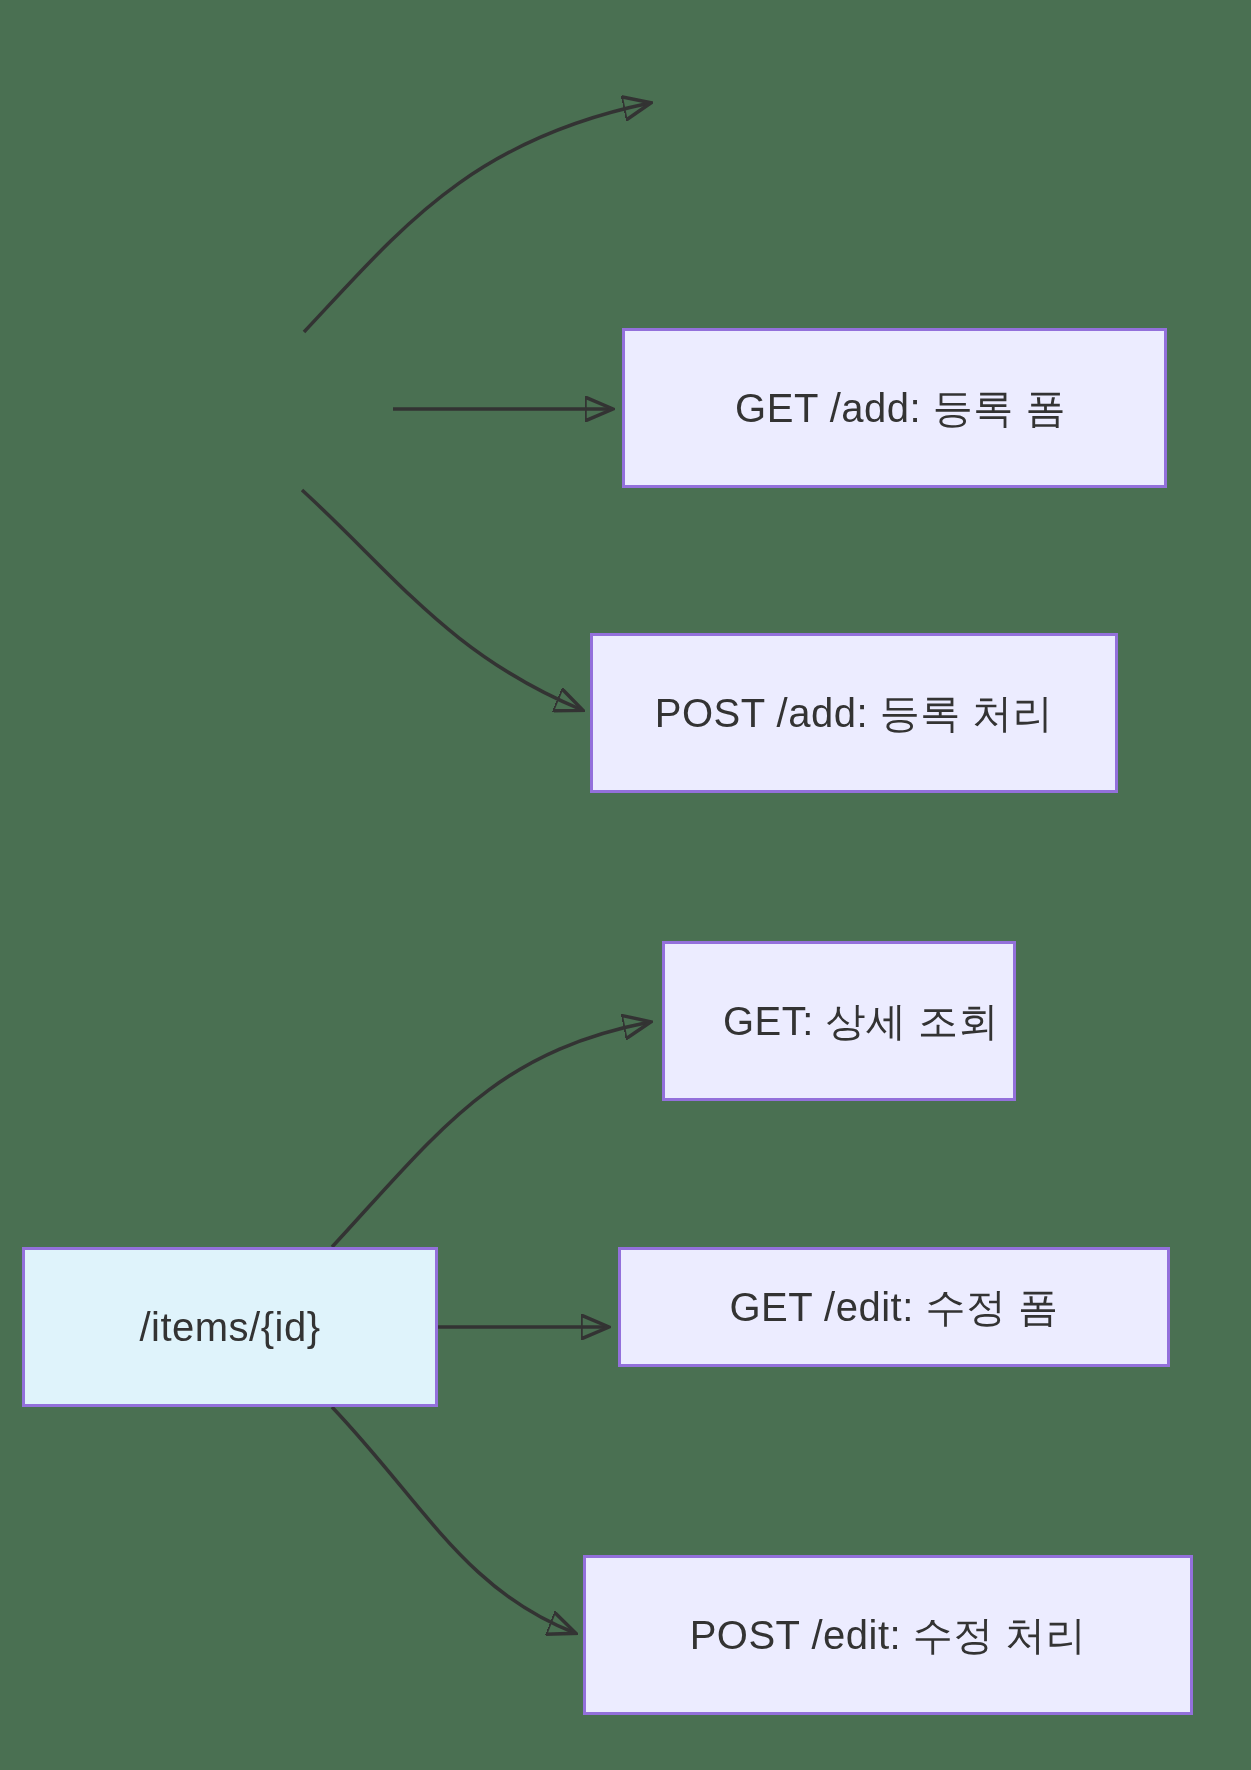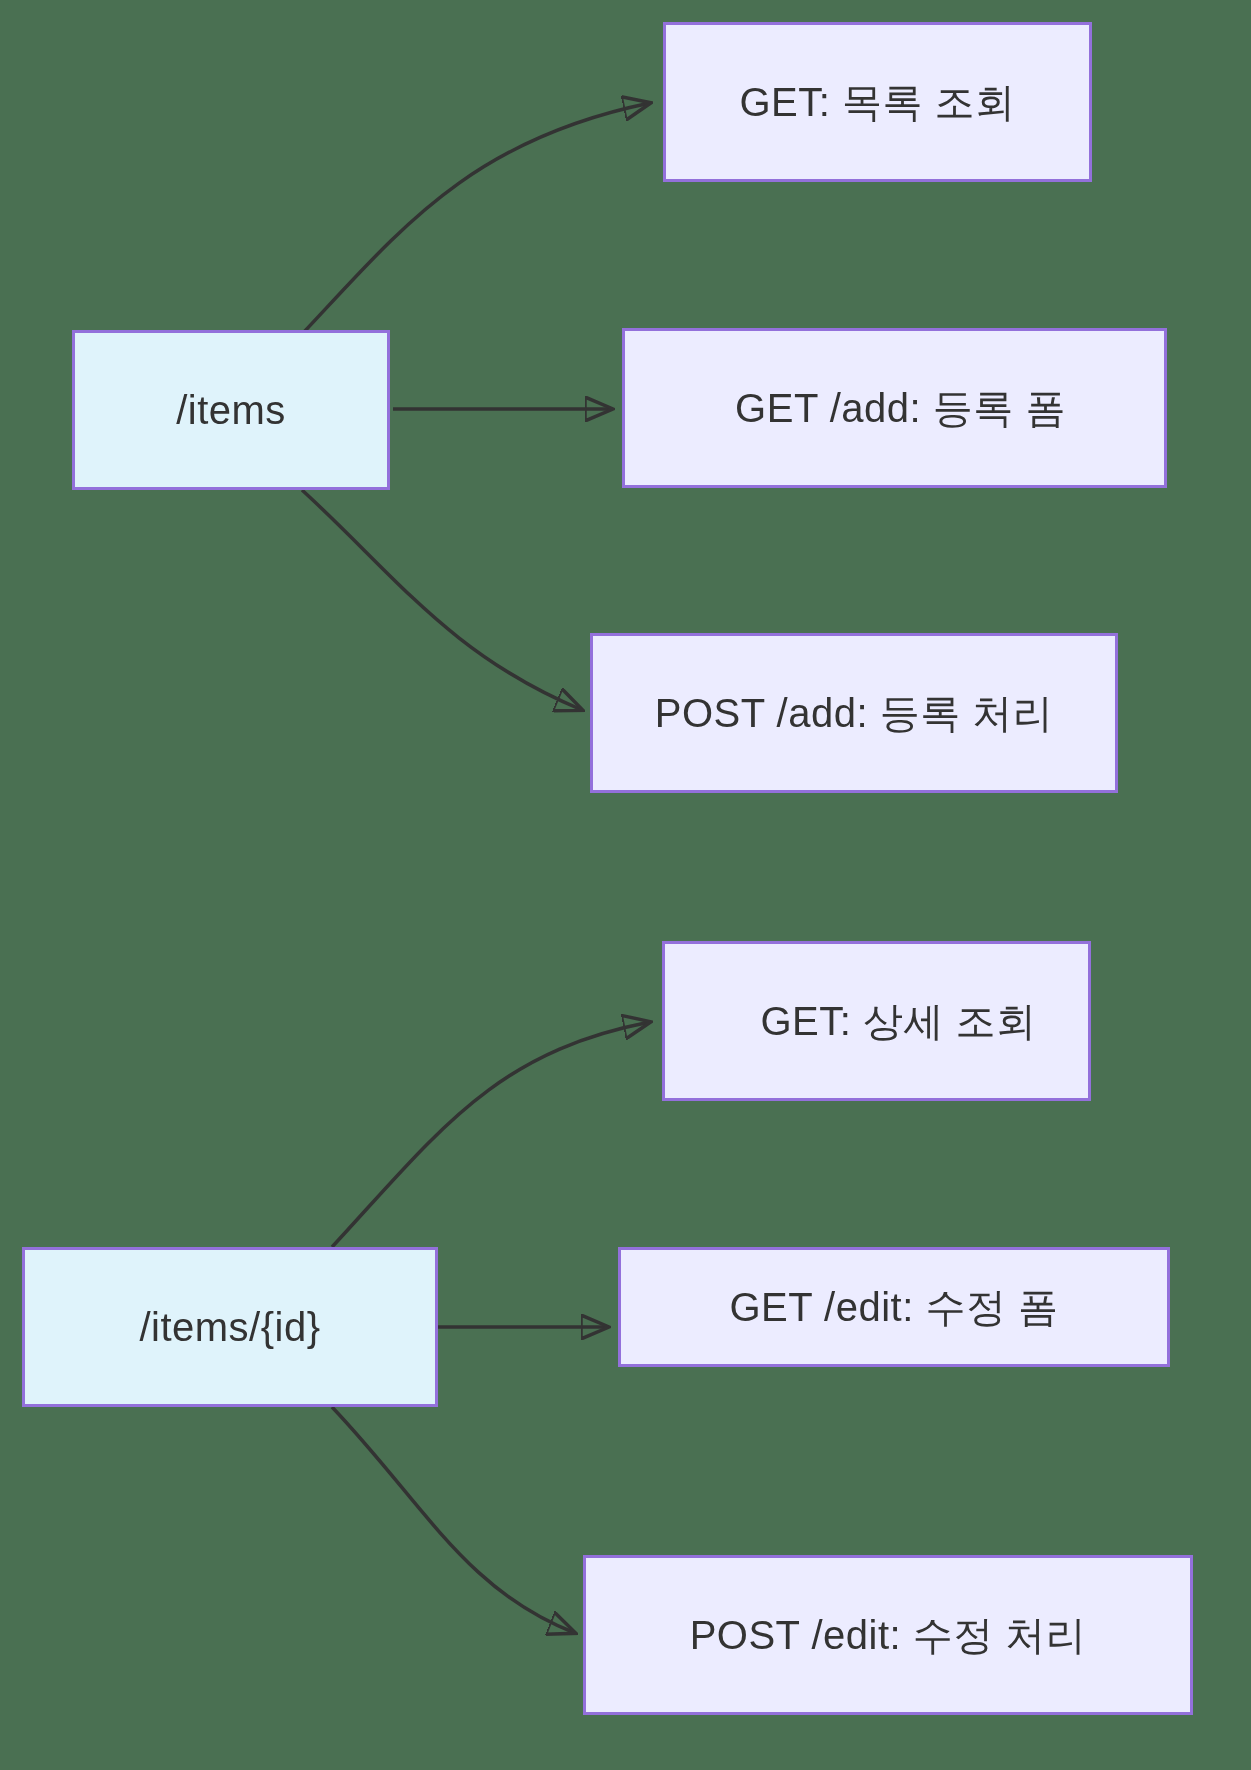--- a/index.html
+++ b/index.html
@@ -41,21 +41,21 @@
     color:var(--text);
   }
   .node.source{background:var(--source-node-fill);}
   .node.target{background:var(--target-node-fill);}
 
   
   #node-items      {left:72px;  top:330px;  width:318px; height:160px;}
   #node-get-list   {left:663px; top:22px;   width:429px; height:160px;}
   #node-get-add    {left:622px; top:328px;  width:545px; height:160px;padding-left:12px;}
   #node-post-add   {left:590px; top:633px;  width:528px; height:160px;}
-  #node-get-detail {left:662px; top:941px;  width:429px; height:160px;padding-left:44px;}
+  #node-get-detail {left:662px; top:941px;  width:354px; height:160px;padding-left:44px;}
   #node-items-id   {left:22px;  top:1247px; width:416px; height:160px;text-align:right;}
   #node-get-edit   {left:618px; top:1247px; width:552px; height:120px;}
   #node-post-edit  {left:583px; top:1555px; width:610px; height:160px;}
 </style>
 </head>
 <body>
 
 <div class="canvas">
 
   <svg class="edges" viewBox="0 0 1251 1770" xmlns="http://www.w3.org/2000/svg">
@@ -65,27 +65,21 @@
       </marker>
     </defs>
     <path d="M 304 332 C 400 230, 470 140, 650 103" marker-end="url(#arrowhead)"></path>
     <path d="M 393 409 L 612 409" marker-end="url(#arrowhead)"></path>
     <path d="M 302 490 C 395 575, 450 655, 582 710" marker-end="url(#arrowhead)"></path>
     <path d="M 332 1247 C 440 1130, 495 1052, 650 1022" marker-end="url(#arrowhead)"></path>
     <path d="M 438 1327 L 608 1327" marker-end="url(#arrowhead)"></path>
     <path d="M 332 1407 C 425 1505, 465 1590, 575 1633" marker-end="url(#arrowhead)"></path>
   </svg>
 
-  <div class="node source" id="node-items">
-    <span>/items</span>
-  </div>
 
-  <div class="node target" id="node-get-list">
-    <span>GET: 목록 조회</span>
-  </div>
 
   <div class="node target" id="node-get-add">
     <span>GET /add: 등록 폼</span>
   </div>
 
   <div class="node target" id="node-post-add">
     <span>POST /add: 등록 처리</span>
   </div>
 
   <div class="node target" id="node-get-detail">

